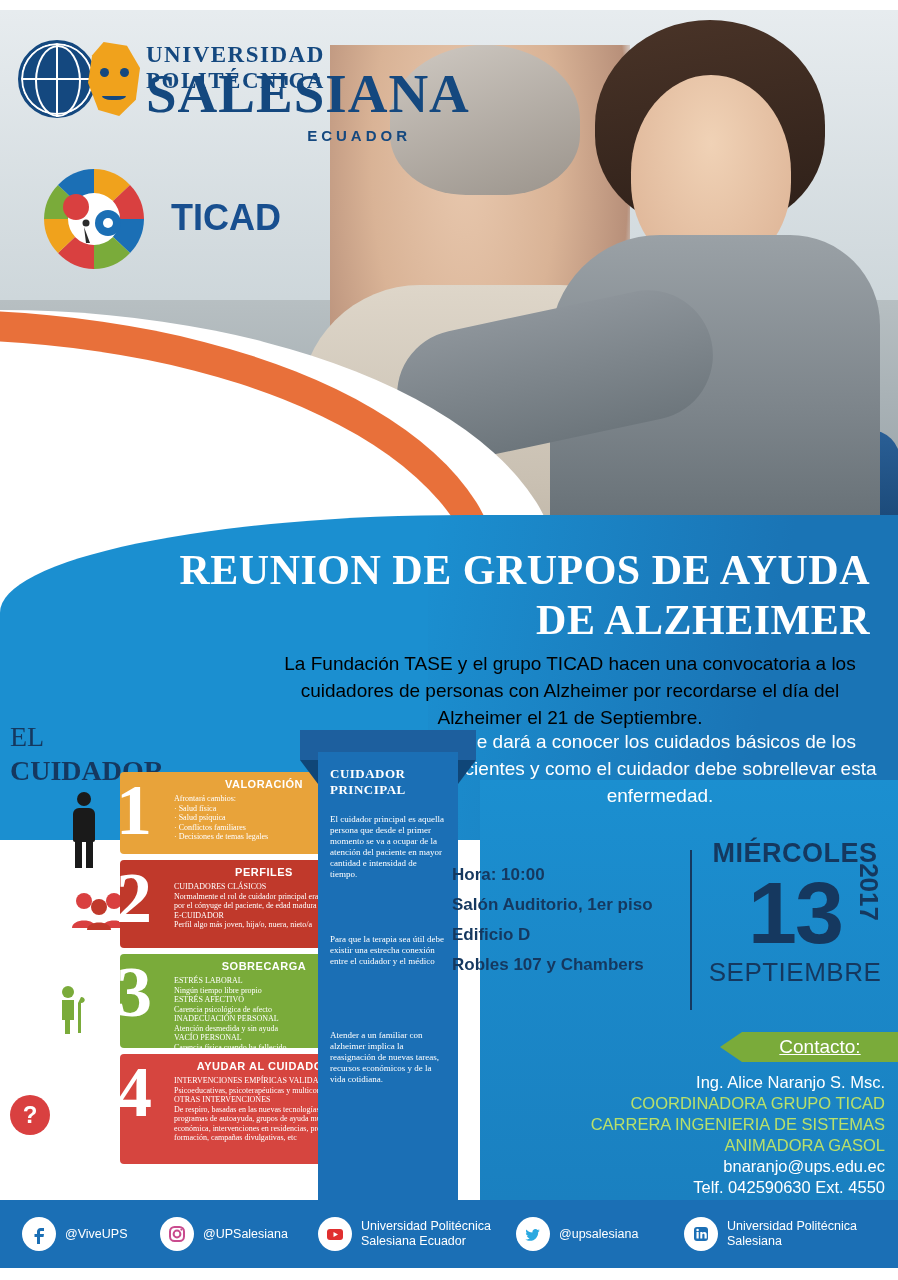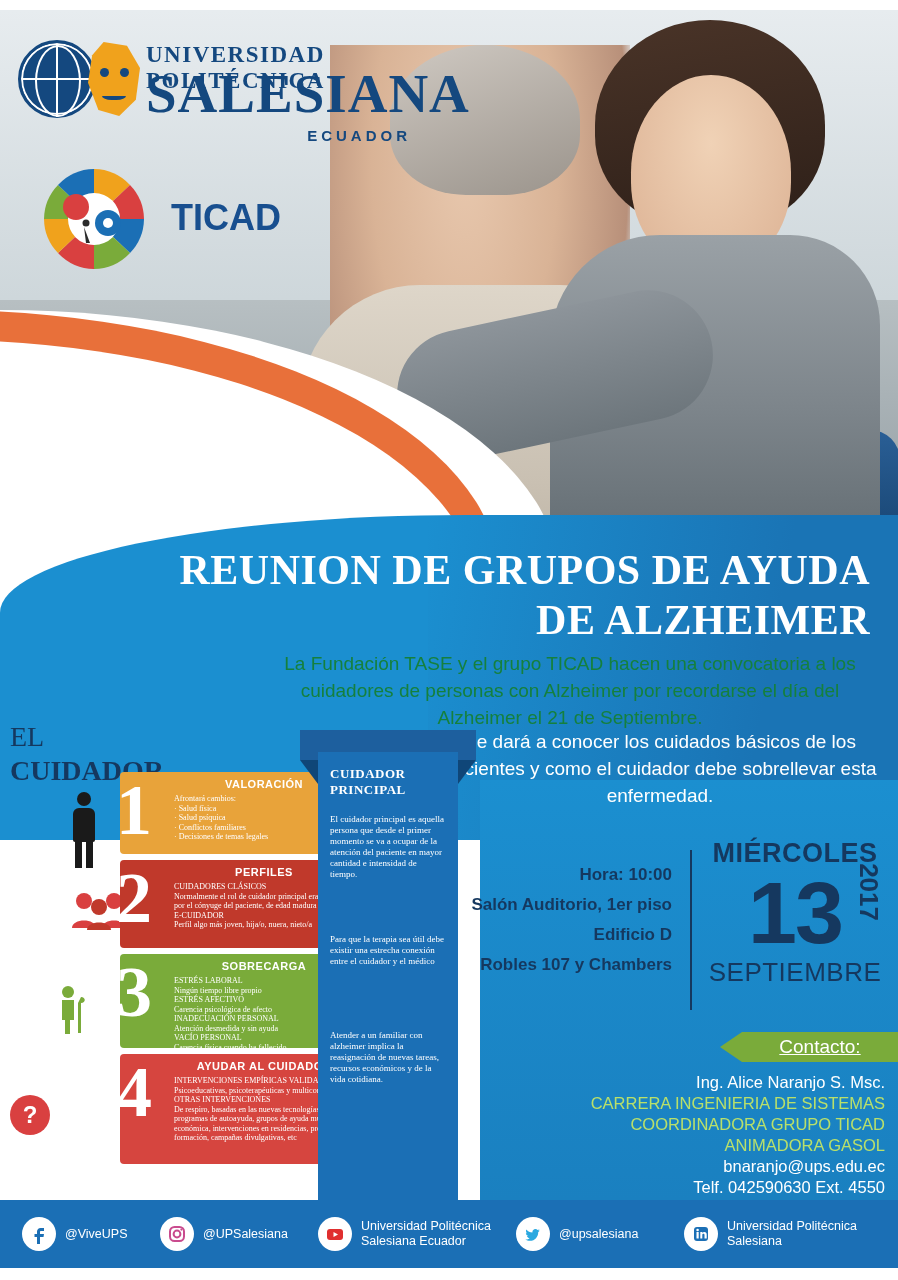--- a/index.html
+++ b/index.html
@@ -107,21 +107,21 @@
     color:#ffffff;
     font-family:"Liberation Serif", serif;
     font-weight:bold;
     font-size:42px;
     line-height:50px;
     text-align:right;
     letter-spacing:0.5px;
   }
   .para1 {
     position:absolute; left:260px; top:640px; width:620px;
-    color:#15803d; font-size:19px; line-height:27px; text-align:center;
+    color:#000000; font-size:19px; line-height:27px; text-align:center;
   }
   .para2 {
     position:absolute; left:440px; top:718px; width:440px;
     color:#ffffff; font-size:19px; line-height:27px; text-align:center;
   }
 
   
   .ups-logo { position:absolute; left:18px; top:22px; width:400px; height:110px; }
   .globe {
     position:absolute; left:0; top:8px; width:78px; height:78px; border-radius:50%;
@@ -254,21 +254,20 @@
   .ribbon p {
     position:absolute; left:12px; width:116px;
     font-family:"Liberation Serif", serif; font-size:9px; line-height:11px;
   }
   .rp1 { top:62px; } .rp2 { top:182px; } .rp3 { top:278px; }
 
   
   .details {
     position:absolute; left:452px; top:850px; width:220px;
     color:#15385f; font-size:17px; font-weight:bold; line-height:30px;
-    text-align:right;
   }
   .vline { position:absolute; left:690px; top:840px; width:2px; height:160px; background:#15385f; }
   .date-block { position:absolute; left:700px; top:828px; width:190px; color:#15385f; text-align:center; }
   .dow { font-size:27px; font-weight:bold; letter-spacing:0.5px; }
   .daynum { font-size:88px; font-weight:bold; line-height:88px; letter-spacing:-2px; }
   .year {
     position:absolute; right:6px; top:52px; font-size:26px; font-weight:bold;
     transform: rotate(90deg); transform-origin: right top;
   }
   .month { font-size:26px; font-weight:normal; letter-spacing:0.5px; }
@@ -469,22 +468,22 @@
     <div style="position:relative">
       <div class="daynum">13</div>
       <div class="year">2017</div>
     </div>
     <div class="month">SEPTIEMBRE</div>
   </div>
 
   <div class="contact-tag">Contacto:</div>
   <div class="contact-lines">
     <div>Ing. Alice Naranjo S. Msc.</div>
+    <div class="g">COORDINADORA GRUPO TICAD</div>
     <div class="g">CARRERA INGENIERIA DE SISTEMAS</div>
-    <div class="g">COORDINADORA GRUPO TICAD</div>
     <div class="g">ANIMADORA GASOL</div>
     <div>bnaranjo@ups.edu.ec</div>
     <div>Telf.  042590630 Ext. 4550</div>
     <div>cel: 0996473514</div>
   </div>
 
   <div class="footer">
     <div class="soc" style="margin-left:22px;width:130px">
       <div class="ic">
         <svg width="20" height="20" viewBox="0 0 20 20">

